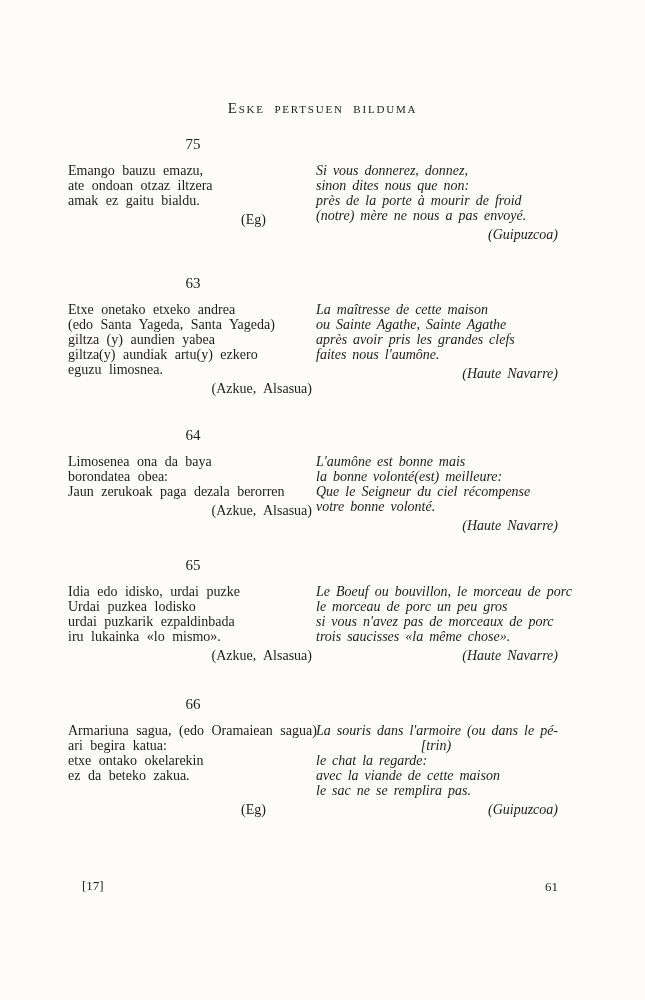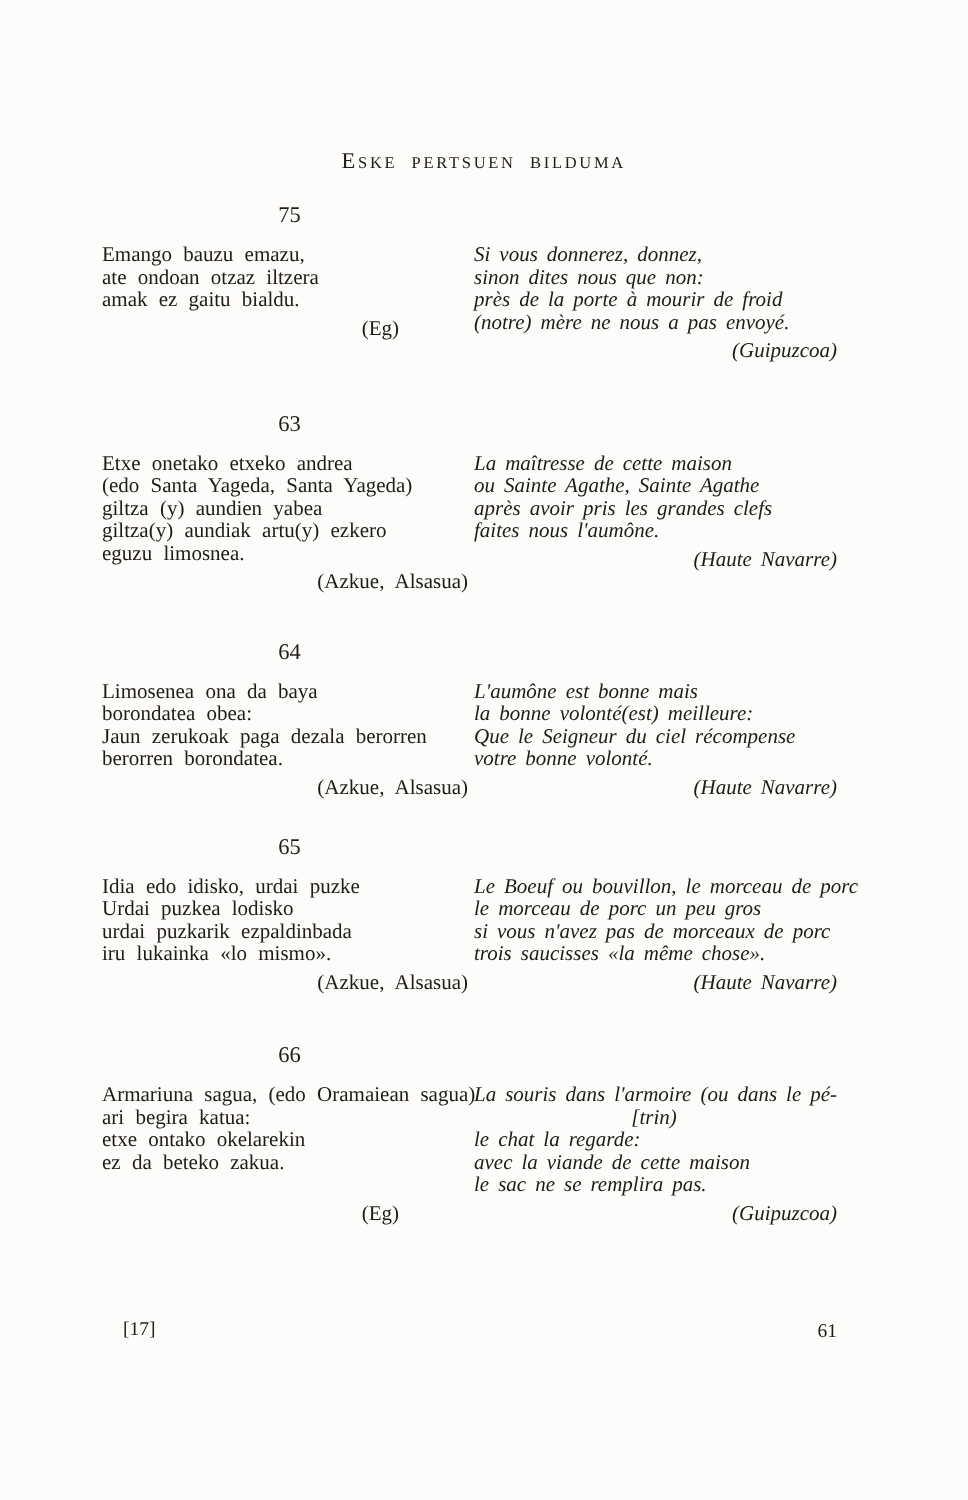--- a/index.html
+++ b/index.html
@@ -93,21 +93,20 @@
     </div>
   </section>
 
   <section class="verse-section" style="top:427px">
     <div class="num">64</div>
     <div class="cols">
       <div class="col left">
         <div class="line">Limosenea ona da baya</div>
         <div class="line">borondatea obea:</div>
         <div class="line">Jaun zerukoak paga dezala berorren</div>
-        <div class="line">berorren borondatea.</div>
         <div class="att">(Azkue, Alsasua)</div>
       </div>
       <div class="col right">
         <div class="line">L'aumône est bonne mais</div>
         <div class="line">la bonne volonté(est) meilleure:</div>
         <div class="line">Que le Seigneur du ciel récompense</div>
         <div class="line">votre bonne volonté.</div>
         <div class="att">(Haute Navarre)</div>
       </div>
     </div>

